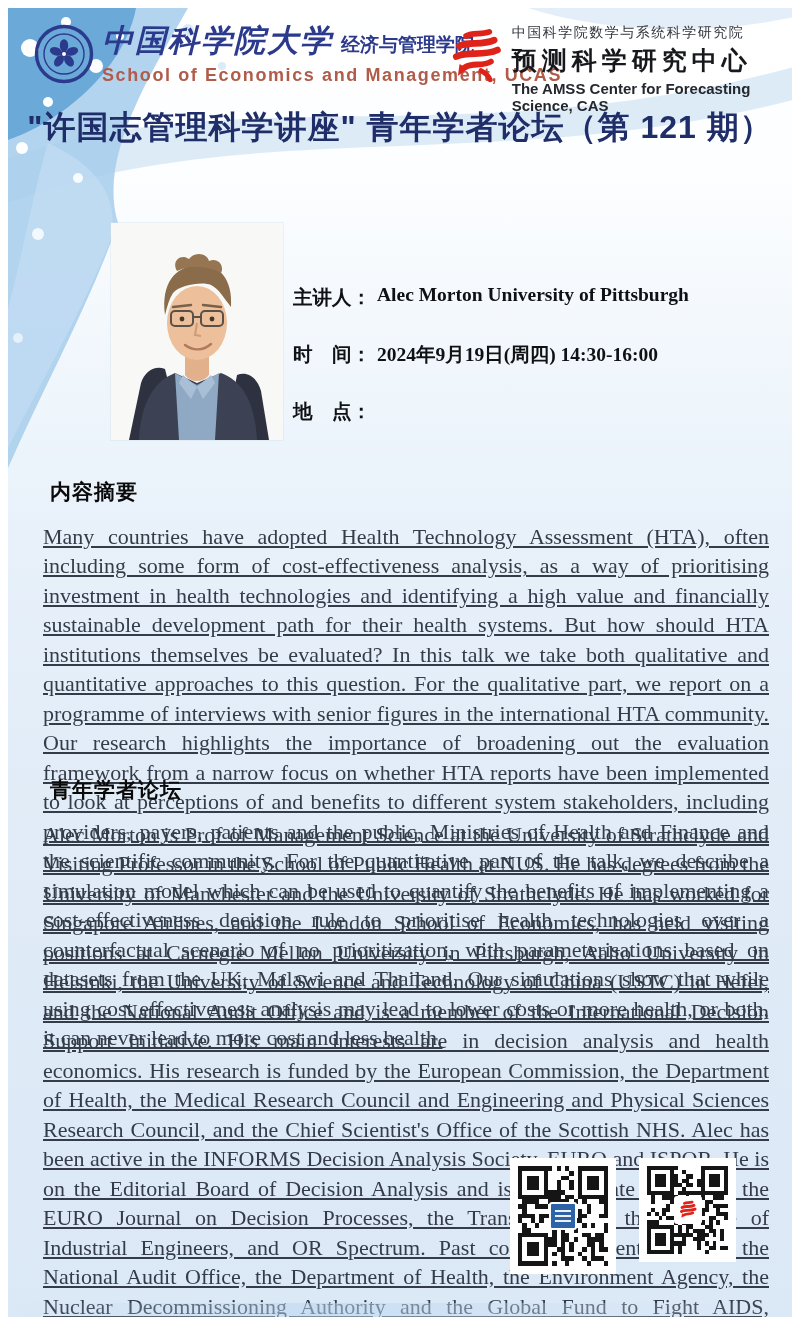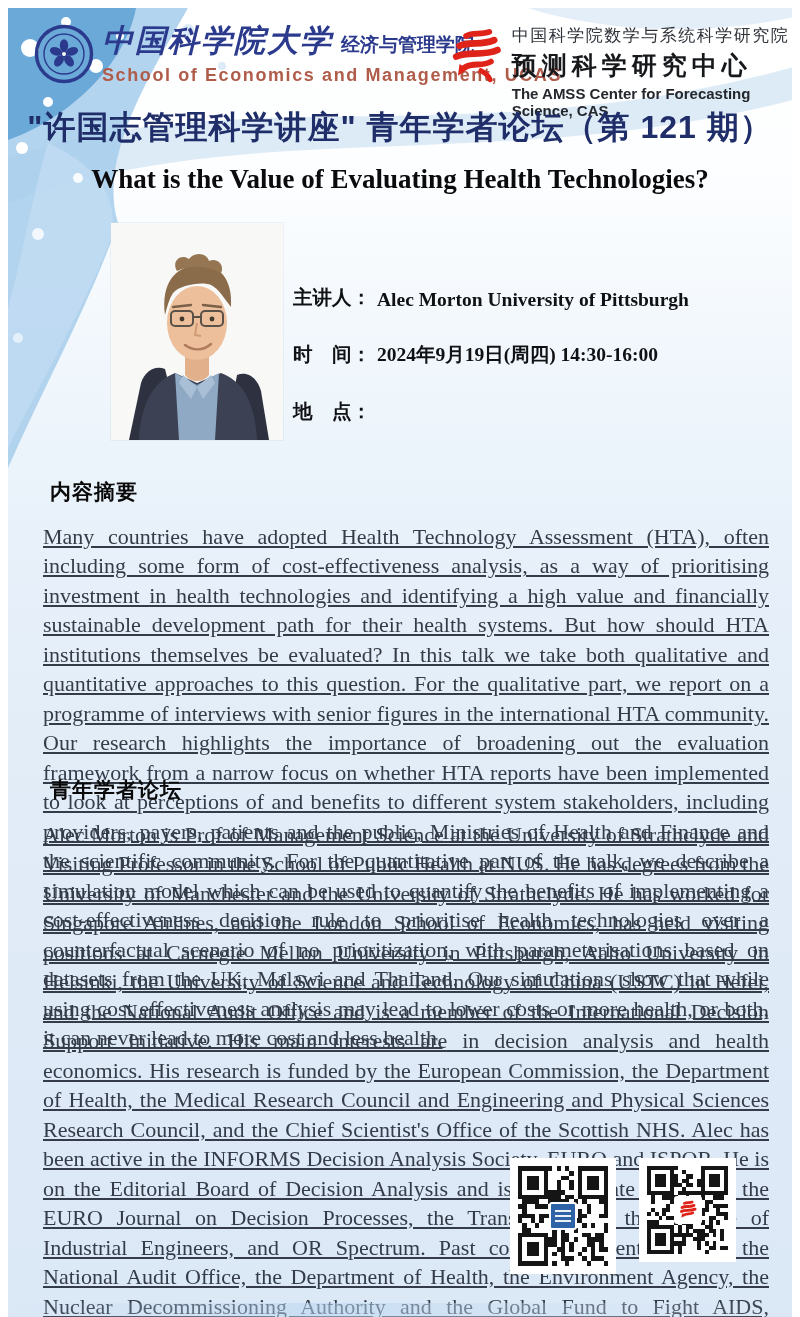--- a/index.html
+++ b/index.html
@@ -20,35 +20,35 @@
   .emblem{width:60px;height:60px;margin-top:4px;}
   .logo-left-text{margin-left:8px;}
   .cn-line{white-space:nowrap;display:flex;align-items:baseline;}
   .uni-cn{font-family:"Liberation Serif",serif;font-style:italic;font-weight:bold;
     font-size:31px;color:var(--emblem-navy);letter-spacing:2px;}
   .school-cn{font-size:19px;font-weight:bold;color:var(--emblem-navy);margin-left:8px;}
   .school-en{margin-top:3px;font-size:18px;font-weight:bold;color:var(--school-en-red);letter-spacing:1.6px;}
   .logo-right{position:absolute;left:440px;top:10px;display:flex;align-items:flex-start;}
   .amss-logo{width:70px;height:66px;margin-top:4px;}
   .logo-right-text{margin-left:6px;}
-  .inst-cn{font-size:17px;color:#30343a;letter-spacing:1.5px;margin-top:6px;}
+  .inst-cn{font-size:14px;color:#30343a;letter-spacing:1.5px;margin-top:6px;}
   .center-cn{font-family:"Liberation Serif",serif;font-weight:bold;font-size:25px;color:#17181c;
     letter-spacing:5px;margin-top:2px;white-space:nowrap;}
   .center-en{font-size:15px;font-weight:bold;color:#24272c;margin-top:3px;}
   
   .banner{position:absolute;left:0;top:98px;width:100%;text-align:center;
     font-size:32px;font-weight:bold;color:var(--banner-navy);letter-spacing:1px;white-space:nowrap;}
   .talk-title{position:absolute;left:0;top:156px;width:100%;text-align:center;
     font-family:"Liberation Serif",serif;font-weight:bold;font-size:27px;color:#0b0b0d;}
   
   .photo{position:absolute;left:103px;top:215px;width:172px;height:217px;background:#fdfdfd;
     box-shadow:0 0 0 1px rgba(210,220,232,.35);}
   .photo svg{display:block;width:100%;height:100%;}
   .details{position:absolute;left:285px;top:276px;}
-  .info-row{display:flex;align-items:flex-end;margin-bottom:30px;white-space:nowrap;}
+  .info-row{display:flex;align-items:flex-start;margin-bottom:30px;white-space:nowrap;}
   .info-lbl{font-size:19.5px;font-weight:bold;color:#101114;}
   .info-val{font-family:"Liberation Serif",serif;font-size:19.5px;font-weight:bold;color:#101114;margin-left:6px;}
   
   .sec-heading{position:absolute;left:42px;font-size:21px;font-weight:bold;color:var(--heading-black);letter-spacing:1px;}
   .h-abstract{top:470px;}
   .h-bio{top:768px;}
   .body-text{position:absolute;left:35px;width:726px;font-family:"Liberation Serif",serif;
     font-size:22px;line-height:1.34;color:var(--body-text);text-align:justify;text-decoration:underline;}
   .p-abstract{top:514px;}
   .p-bio{top:812px;}
@@ -127,21 +127,20 @@
       <path d="M14,44 L24,50 L12,58 Z" fill="#e02318"></path>
     </svg>
     <div class="logo-right-text">
       <div class="inst-cn">中国科学院数学与系统科学研究院</div>
       <div class="center-cn">预测科学研究中心</div>
       <div class="center-en">The AMSS Center for Forecasting Science, CAS</div>
     </div>
   </div>
 
   <div class="banner">"许国志管理科学讲座" 青年学者论坛（第 121 期）</div>
-  <h1 class="talk-title">What is the Value of Evaluating Health Technologies?</h1>
 
   <div class="photo">
     <svg viewBox="0 0 172 217">
       <rect width="172" height="217" fill="#fcfcfc"></rect>
       <rect x="0" y="0" width="172" height="217" fill="#f4f4f2" opacity="0.5"></rect>
 
       <path d="M18,217 L30,160 C34,148 44,142 54,146 L60,170 L48,217 Z" fill="#2e3240"></path>
       <path d="M158,217 L150,168 C146,154 136,148 126,152 L122,174 L132,217 Z" fill="#2e3240"></path>
 
       <path d="M28,217 C30,178 44,158 64,150 L86,160 L110,150 C132,158 144,180 146,217 Z" fill="#3c4254"></path>

